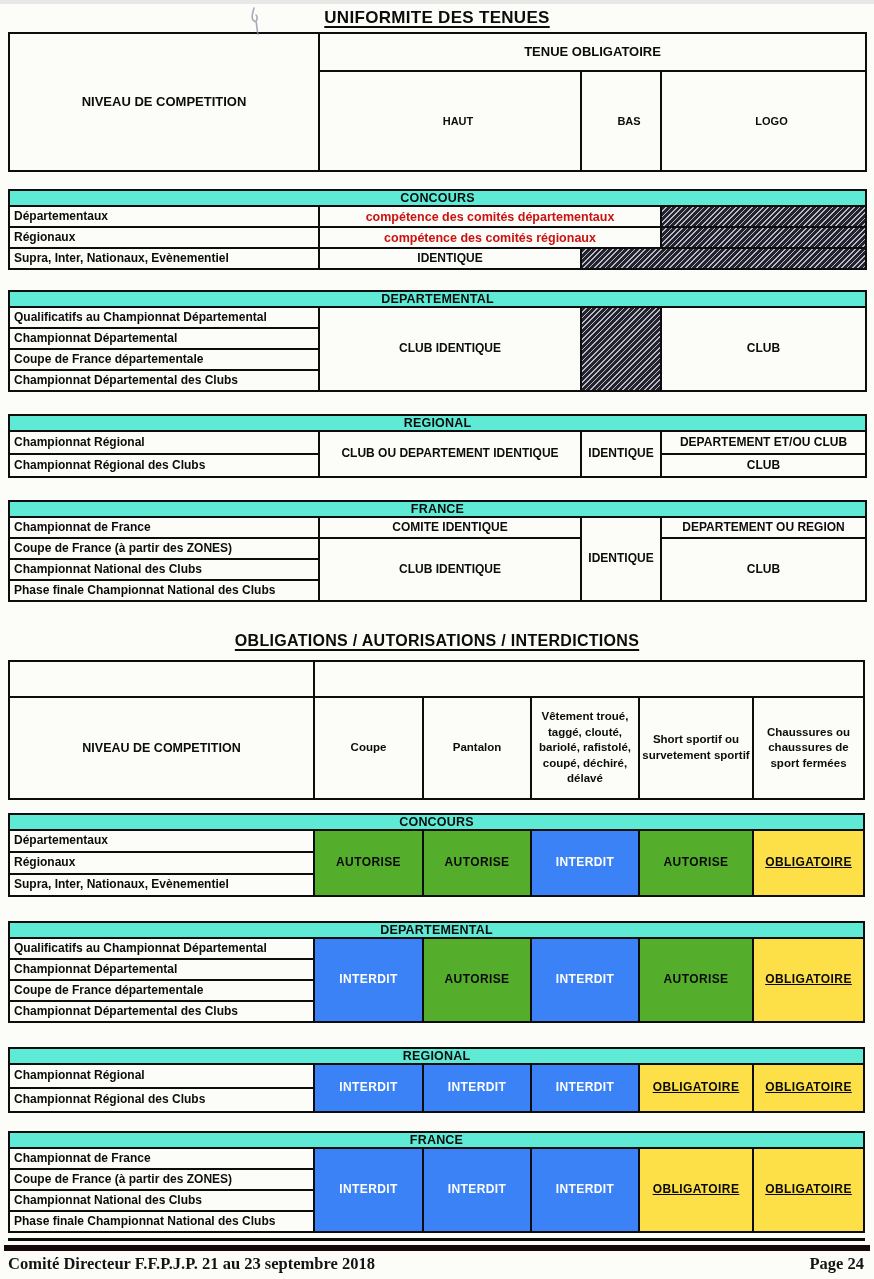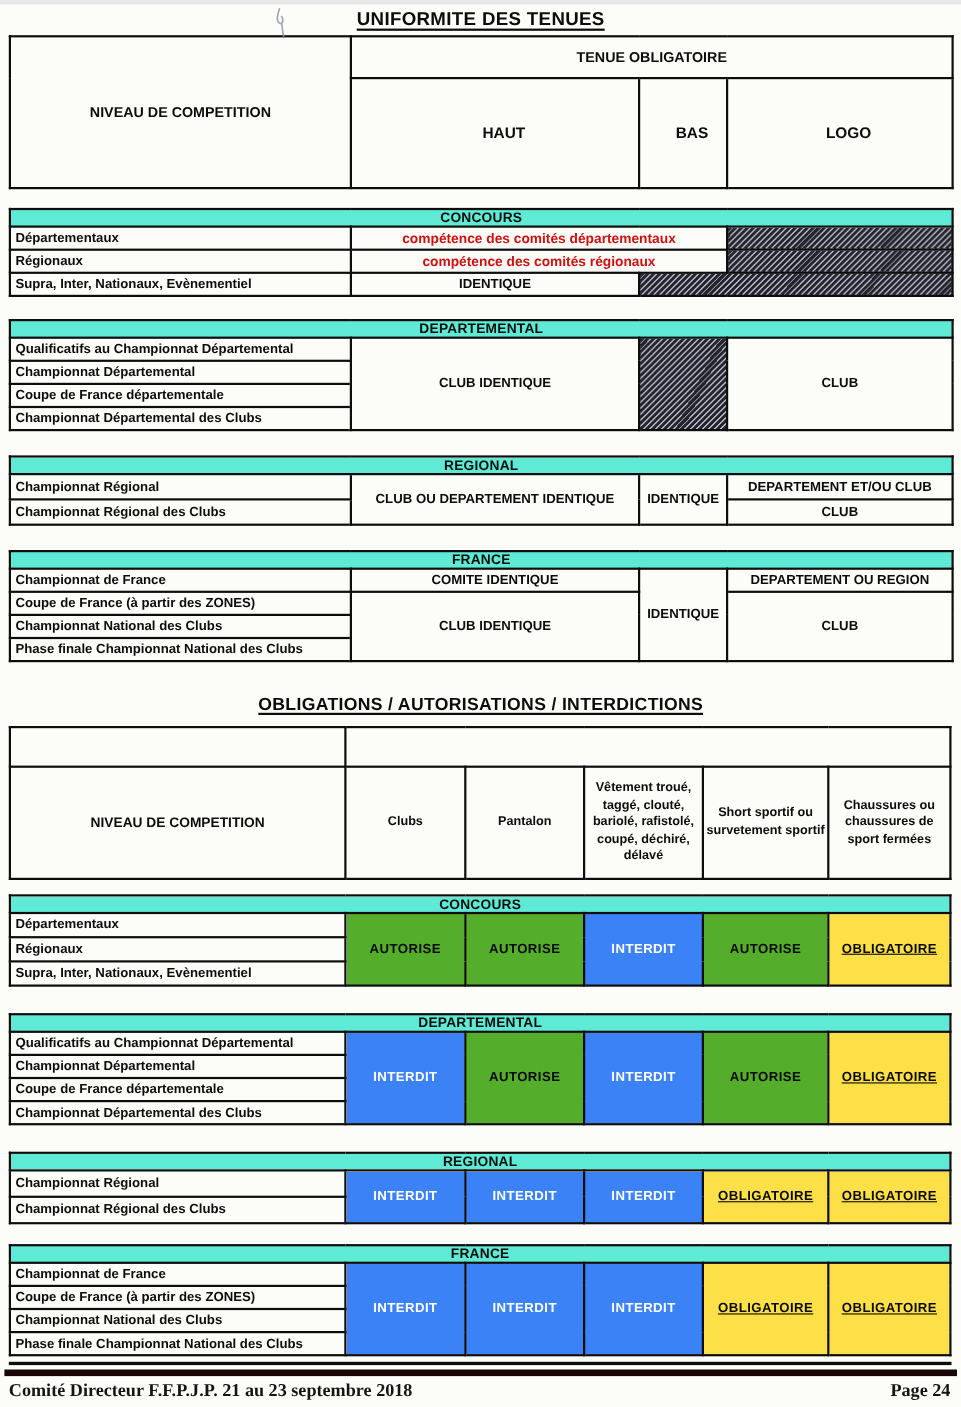--- a/index.html
+++ b/index.html
@@ -36,21 +36,21 @@
     line-height:1.12;
     overflow:hidden;
   }
   
   .t1 col.c1{width:310px}.t1 col.c2{width:262px}.t1 col.c3{width:80px}.t1 col.c4{width:205px}
   
   .t2 col.c1{width:305px}.t2 col.c2{width:109px}.t2 col.c3{width:108px}
   .t2 col.c4{width:108px}.t2 col.c5{width:114px}.t2 col.c6{width:111px}
   .hdr1 td{text-align:center;font-weight:bold;border-radius:9px;}
   .hdr1 .r1 td{height:36px;font-size:13px;}
-  .hdr1 .r2 td{height:98px;font-size:14px;padding-left:19px;}
+  .hdr1 .r2 td{height:98px;font-size:11px;padding-left:19px;}
   .hdr2 .r1 td{height:34px;}
   .hdr2 .r2 td{height:100px;text-align:center;font-weight:bold;}
   .hdr2 .r2 .niveau{font-size:12.5px;}
   .hdr2 .r2 .small{font-size:11.5px;padding:0 2px;line-height:1.35;}
   tr.band td{
     background:#5eead4;
     text-align:center;
     font-weight:bold;
     font-size:12.5px;
     height:14px;
@@ -259,21 +259,21 @@
         <col class="c5">
         <col class="c6">
       </colgroup>
     <tbody>
         <tr class="r1">
       <td></td>
       <td colspan="5"></td>
     </tr>
     <tr class="r2">
       <td class="niveau">NIVEAU DE COMPETITION</td>
-      <td class="small">Clubs</td>
+      <td class="small">Coupe</td>
       <td class="small">Pantalon</td>
       <td class="small">Vêtement troué, taggé, clouté, bariolé, rafistolé, coupé, déchiré, délavé</td>
       <td class="small">Short sportif ou survetement sportif</td>
       <td class="small">Chaussures ou chaussures de sport fermées</td>
     </tr>
   </tbody>
     </table>
 
   <div class="gap13"></div>
 

